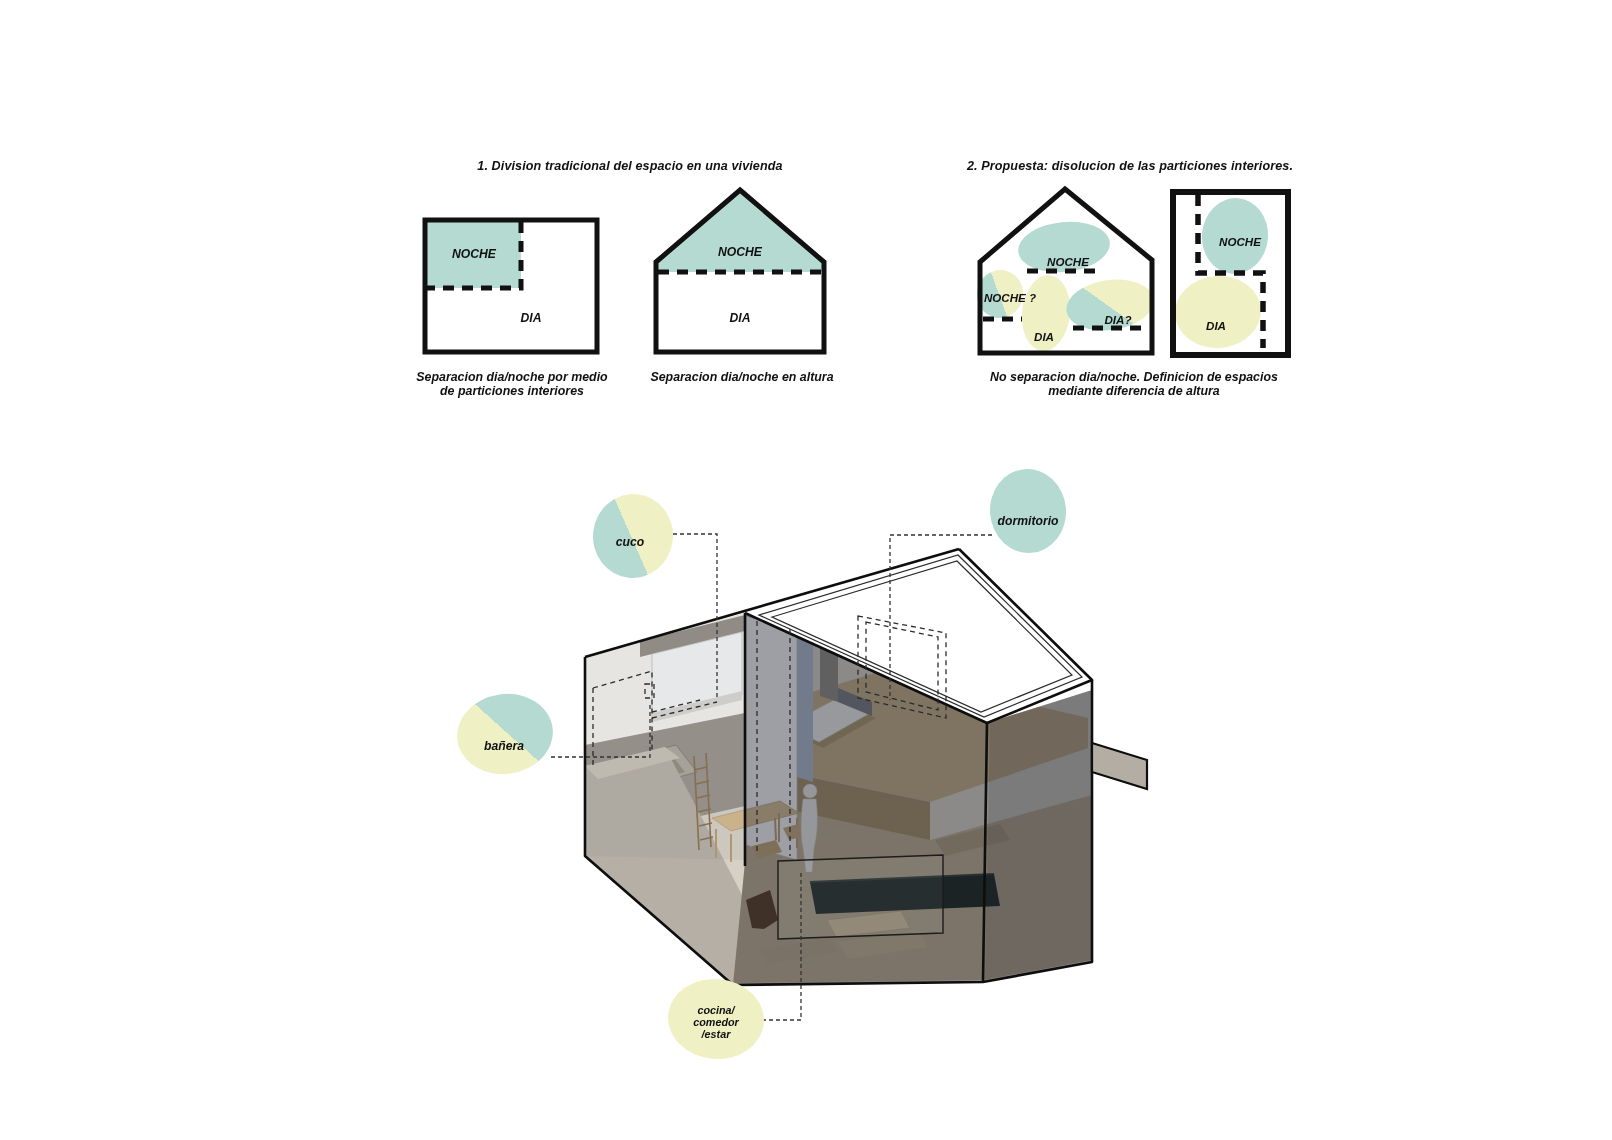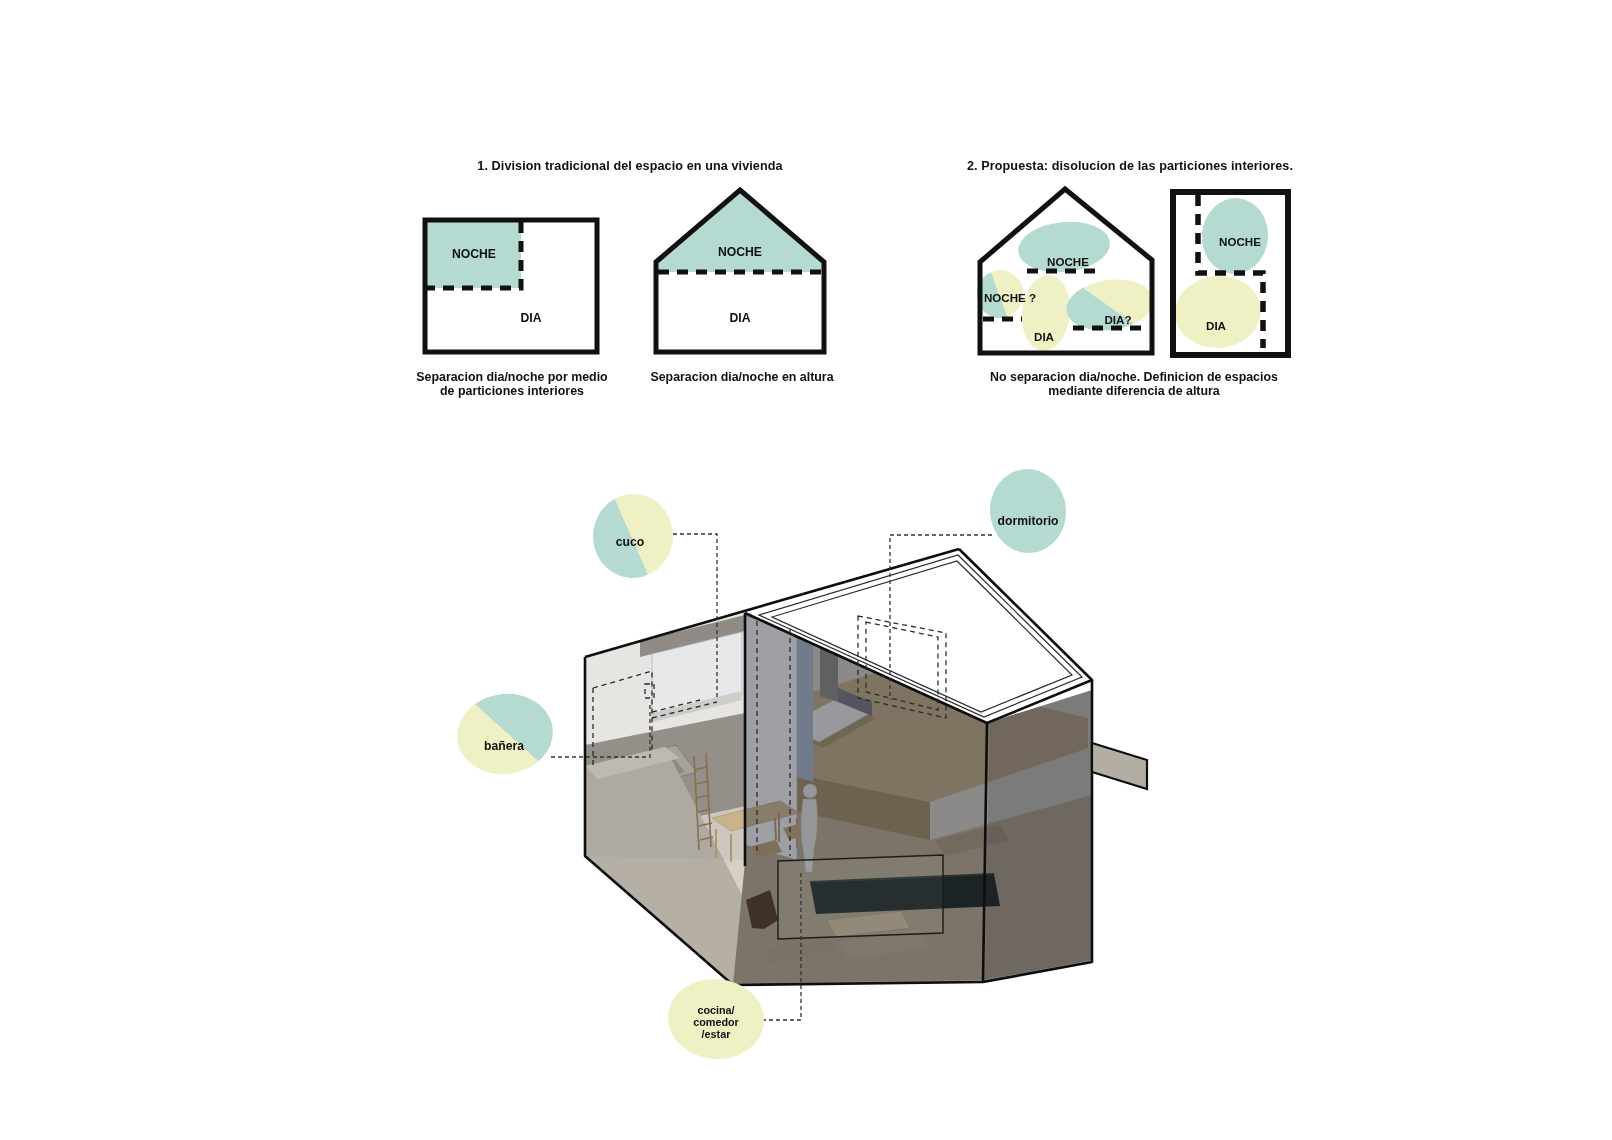--- a/index.html
+++ b/index.html
@@ -2,20 +2,21 @@
 <html><head>
 <meta charset="utf-8">
 <style>
   html,body{margin:0;padding:0;background:#ffffff;}
   .page{
     position:relative;
     width:1612px;height:1140px;
     background:#ffffff;
     font-family:"Liberation Sans", sans-serif;
     overflow:hidden;
+    font-style:italic;
   }
   svg{display:block;}
   text{
     font-family:"Liberation Sans", sans-serif;
     font-weight:bold;
     fill:#111111;
   }
   .t-title{font-size:12.6px;letter-spacing:0.1px;}
   .t-caption{font-size:12.4px;}
   .t-zone{font-size:12.2px;}

